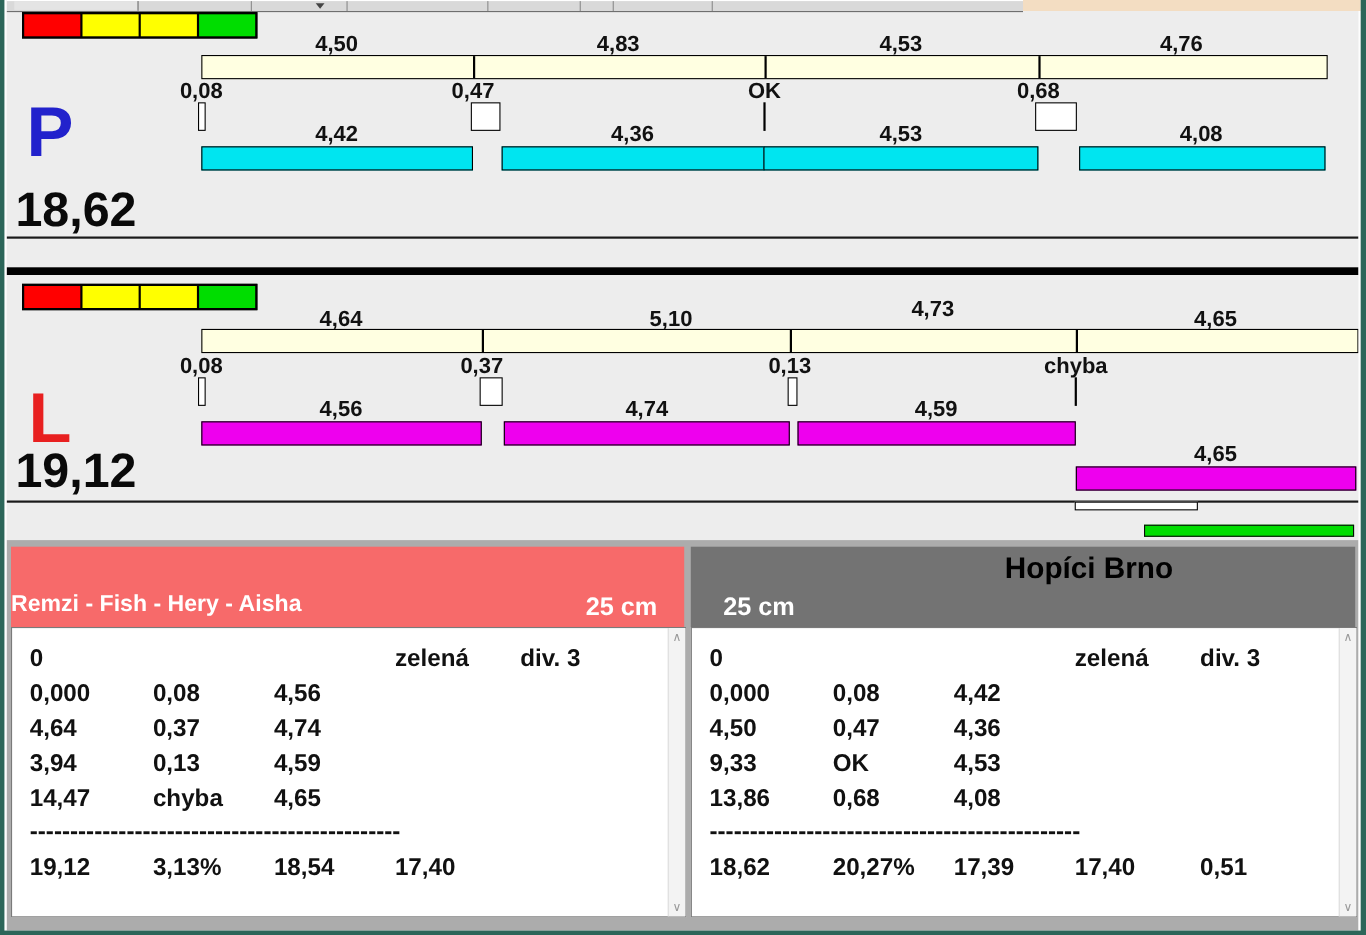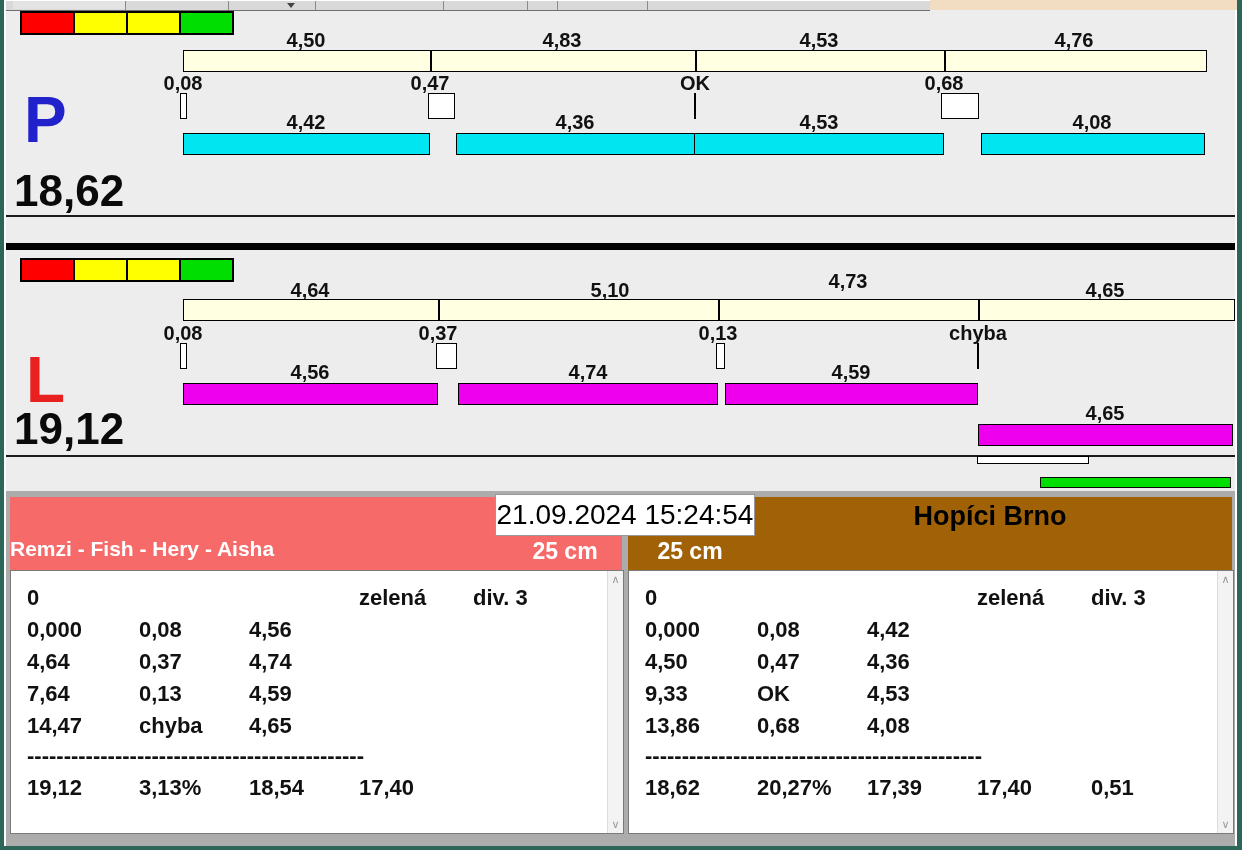--- a/index.html
+++ b/index.html
@@ -34,21 +34,21 @@
   .tickbox{position:absolute;height:24px;background:#fff;border:1px solid #000;}
   .tickline{position:absolute;height:26px;width:2px;background:#000;}
   .hline{position:absolute;left:6px;right:7px;height:2px;background:#1a1a1a;}
   .sep{position:absolute;left:6px;right:7px;top:243px;height:7px;background:#000;}
   .emptybar{position:absolute;left:977px;top:456px;width:110px;height:6px;background:#fff;border:1px solid #000;}
   .greenbar{position:absolute;left:1040px;top:477px;width:189px;height:9px;background:#00DD00;border:1px solid #0a0a0a;}
   
   .bottom{position:absolute;left:6px;right:7px;top:491px;bottom:4px;background:#ACACAC;}
   .hdr{position:absolute;top:497px;height:73px;z-index:5;}
   .hdr-red{left:10px;width:612px;background:#F76A6A;}
-  .hdr-blue{left:628px;width:604px;background:#a16207;}
+  .hdr-blue{left:628px;width:604px;background:#737373;}
   .hdr .title{position:absolute;top:4px;font-size:27px;font-weight:bold;color:#000;text-align:center;}
   .hdr .sub{position:absolute;top:40px;font-size:21px;font-weight:bold;color:#fff;text-align:left;}
   .hcm{position:absolute;width:80px;text-align:center;font-size:23px;font-weight:bold;color:#fff;}
   .datebox{position:absolute;left:495px;top:494px;width:258px;height:40px;background:#fff;border:1px solid #999;
            text-align:center;line-height:40px;font-size:28px;color:#000;z-index:10;}
   .ptable{position:absolute;top:570px;height:262px;background:#fff;border:1px solid #7a7a7a;z-index:5;}
   .ptable-l{left:10px;width:612px;}
   .ptable-r{left:628px;width:604px;}
   .trow{position:absolute;left:0;right:18px;height:28px;font-size:22px;font-weight:bold;color:#111;}
   .c{position:absolute;white-space:pre;}
@@ -175,40 +175,39 @@
   <div class="hdr hdr-red">
     <div class="sub" style="left:0;width:550px">Remzi - Fish - Hery - Aisha</div>
     <span class="hcm" style="left:515px;top:41px">25 cm</span>
   </div>
 
   <div class="hdr hdr-blue">
     <div class="title" style="left:120px;width:484px">Hopíci Brno</div>
     <span class="hcm" style="left:22px;top:41px">25 cm</span>
   </div>
 
-  <div class="datebox">21.09.2024 15:24:54</div>
 
   <div class="ptable ptable-l">
     <div class="trow" style="top:14px">
       <span class="c c1">0</span>
       <span class="c c4">zelená</span>
       <span class="c c5">div. 3</span>
     </div>
     <div class="trow" style="top:46px">
       <span class="c c1">0,000</span>
       <span class="c c2">0,08</span>
       <span class="c c3">4,56</span>
     </div>
     <div class="trow" style="top:78px">
       <span class="c c1">4,64</span>
       <span class="c c2">0,37</span>
       <span class="c c3">4,74</span>
     </div>
     <div class="trow" style="top:110px">
-      <span class="c c1">7,64</span>
+      <span class="c c1">3,94</span>
       <span class="c c2">0,13</span>
       <span class="c c3">4,59</span>
     </div>
     <div class="trow" style="top:142px">
       <span class="c c1">14,47</span>
       <span class="c c2">chyba</span>
       <span class="c c3">4,65</span>
     </div>
     <div class="trow" style="top:172px">
       <span class="c c1 dash">----------------------------------------------</span>

